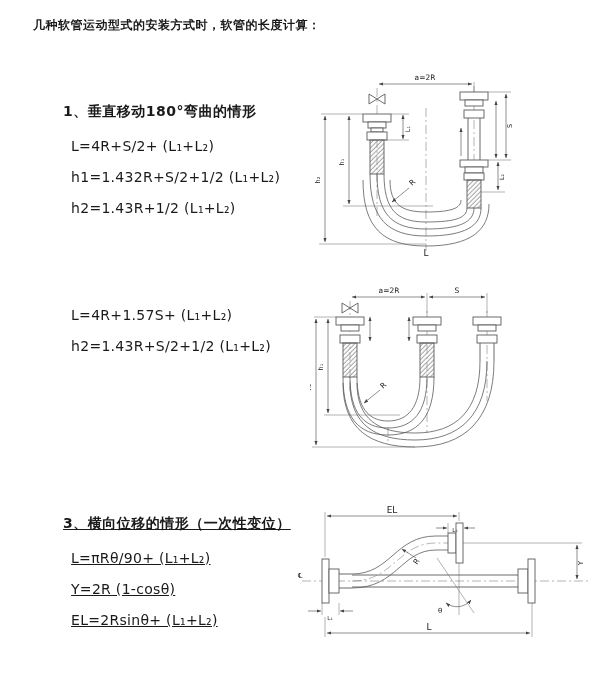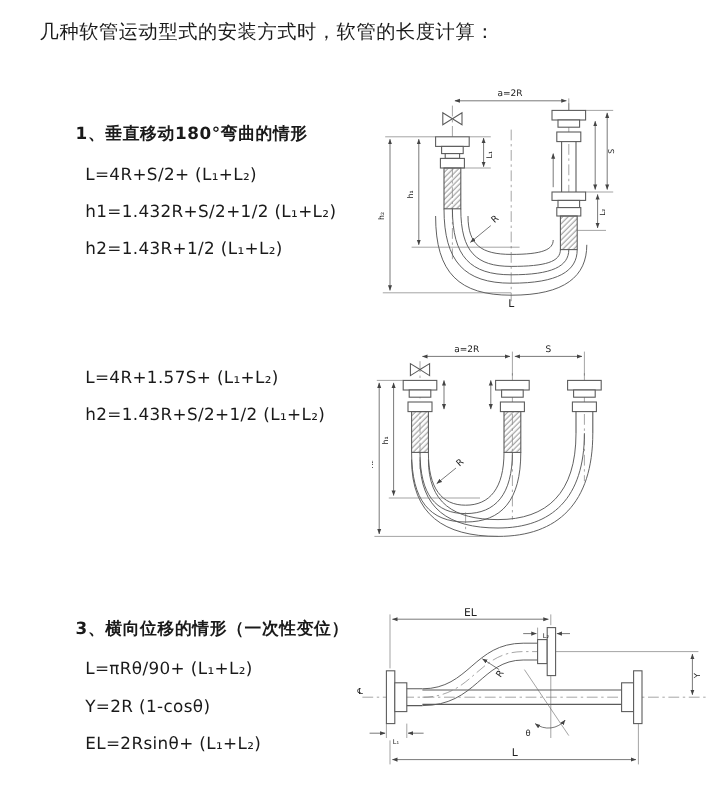--- a/index.html
+++ b/index.html
@@ -2,21 +2,21 @@
 <html><head>
 <meta charset="utf-8">
 <style>
   html,body{margin:0;padding:0;background:#e8e8e8;}
   .page{
     position:relative;width:600px;height:675px;background:#ffffff;
     font-family:"DejaVu Sans","Liberation Sans",sans-serif;color:#1a1a1a;
     overflow:hidden;margin:0 auto;
   }
   .title{
-    position:absolute;left:33px;top:17px;font-size:16px;font-weight:400;
+    position:absolute;left:33px;top:17px;font-size:12px;font-weight:700;
     letter-spacing:0.5px;
   }
   .sec{position:absolute;left:47px;width:270px;}
   .sec .heading{font-size:14px;font-weight:700;letter-spacing:0.5px;margin-bottom:10px;margin-left:16px;}
   .sec .formula{
     font-size:14px;font-weight:400;letter-spacing:0.3px;
     margin-left:24px;line-height:31px;white-space:nowrap;
   }
   .dia{position:absolute;}
   svg text{font-family:"DejaVu Sans","Liberation Sans",sans-serif;fill:#222;}
@@ -225,21 +225,21 @@
       <line class="dim" x1="6" y1="36" x2="6" y2="162" marker-start="url(#ar2)" marker-end="url(#ar2)"></line>
       <text x="1" y="104" font-size="6.5" text-anchor="middle" transform="rotate(-90 1 104)">h₂</text>
     </g>
 
     <g>
       <line class="dim" x1="70" y1="107" x2="54" y2="120" marker-end="url(#ar2)"></line>
       <text x="73" y="106" font-size="7.5" transform="rotate(-42 73 106)">R</text>
     </g>
   </svg>
 
-  <div class="sec" style="top:515px;">
+  <div class="sec" style="top:515px;text-decoration:underline;">
     <div class="heading">3、横向位移的情形（一次性变位）</div>
     <div class="formula">L=πRθ/90+ (L₁+L₂)</div>
     <div class="formula">Y=2R (1-cosθ)</div>
     <div class="formula">EL=2Rsinθ+ (L₁+L₂)</div>
   </div>
 
   <svg class="dia" style="left:296px;top:503px;" width="298" height="142" viewBox="0 0 298 142">
     <defs>
       <marker id="ar3" viewBox="0 0 8 8" markerWidth="7.5" markerHeight="7.5" refX="7.6" refY="4" orient="auto-start-reverse">
         <path d="M0,1 L8,4 L0,7 z" fill="#444"></path>

